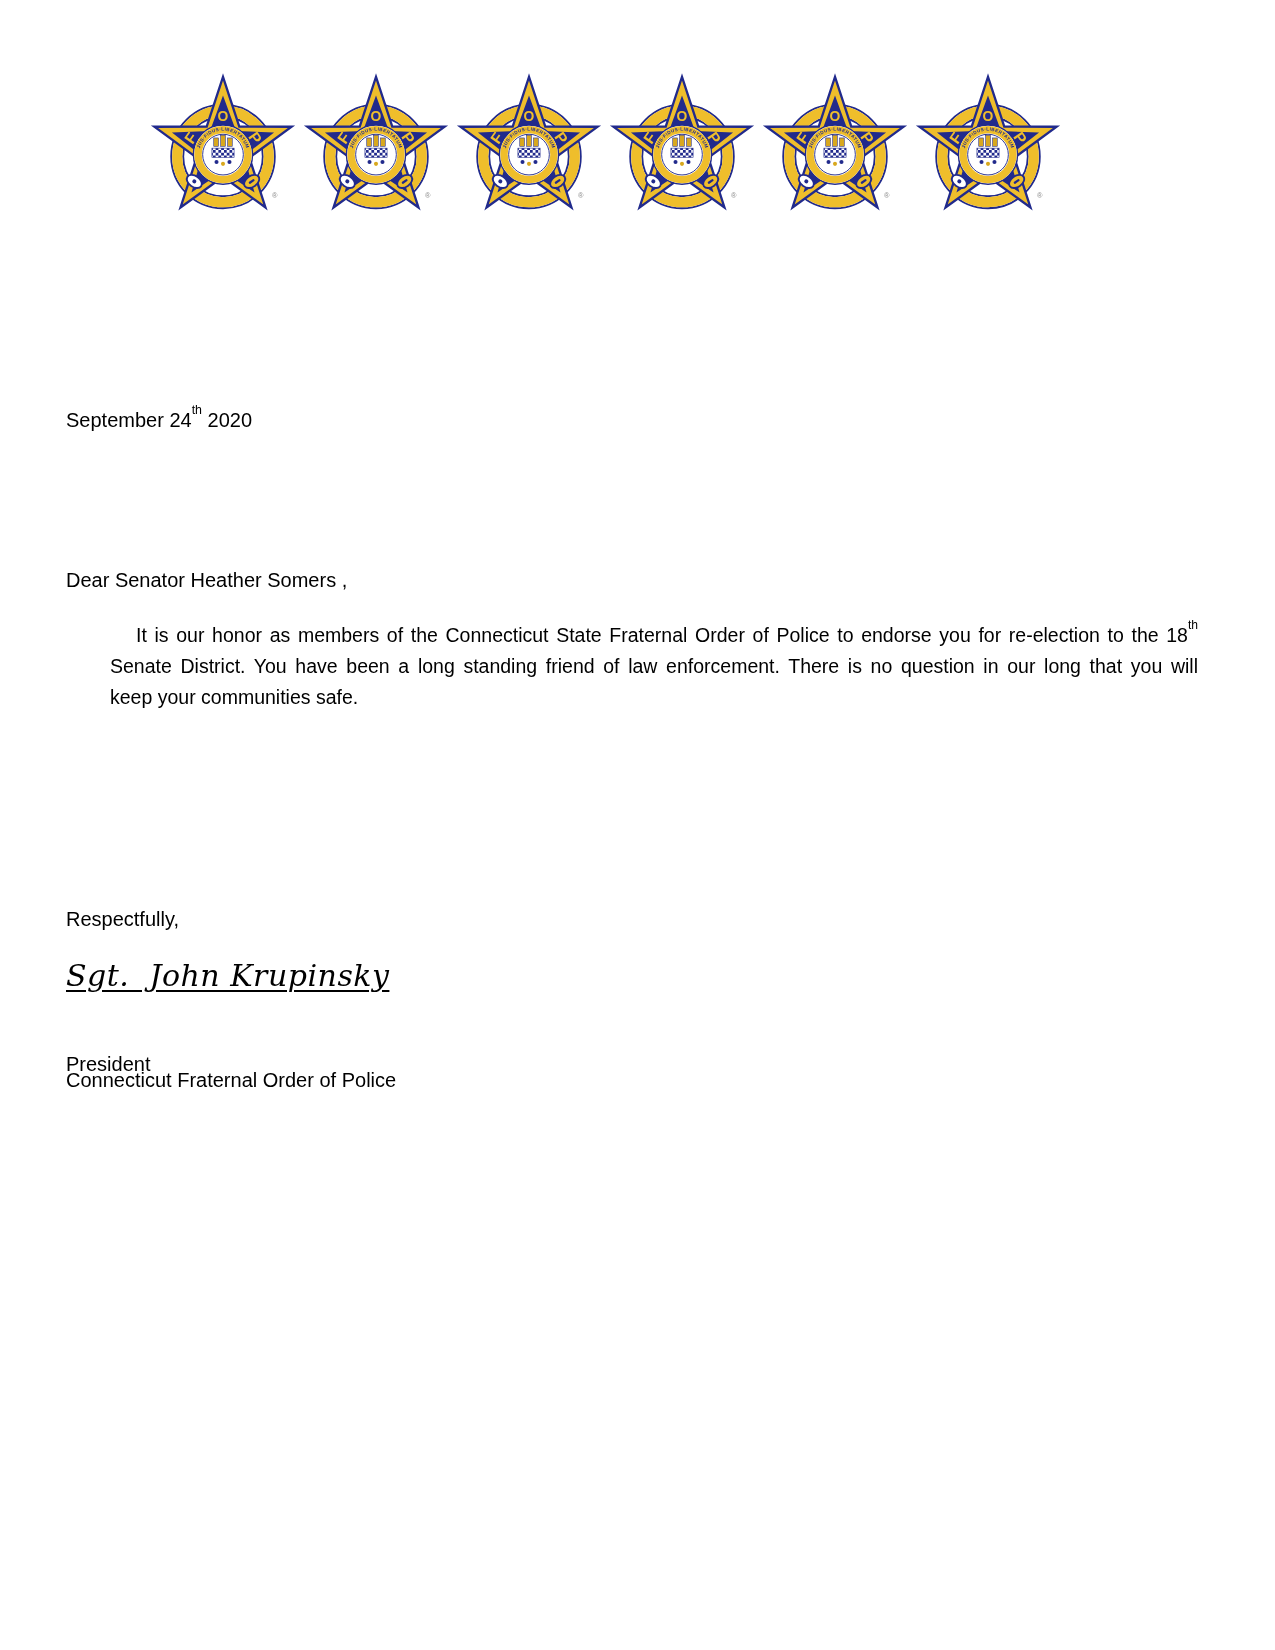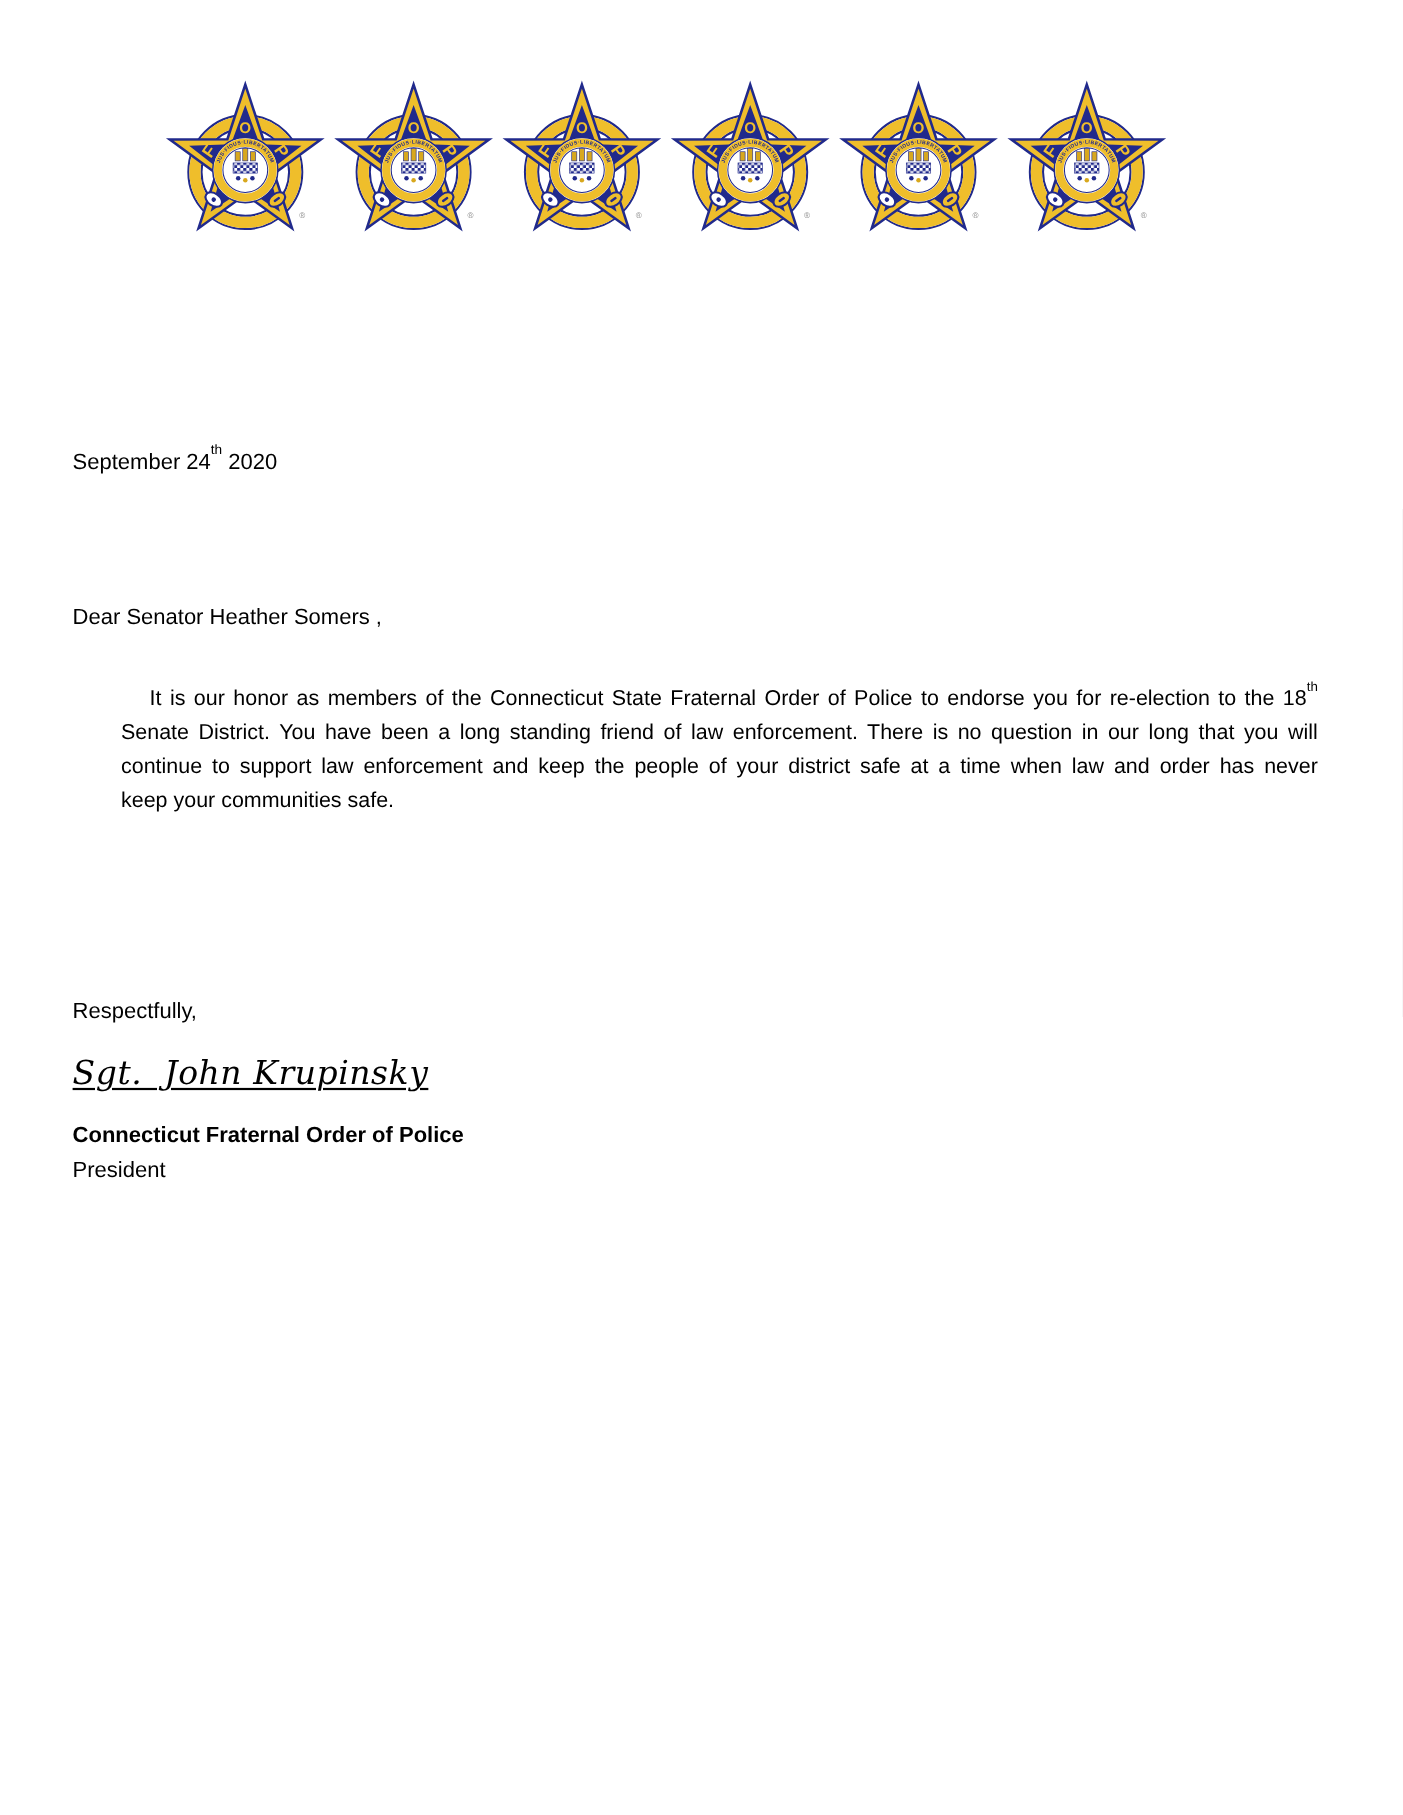--- a/index.html
+++ b/index.html
@@ -20,24 +20,24 @@
     position: absolute;
     top: 66px;
     left: 149px;
     display: flex;
     gap: 5px;
   }
   .fop-logo { width: 148px; height: 155px; display: block; }
 
   .line { position: absolute; left: 66px; font-size: 20px; line-height: 24px; }
   .date-line   { top: 408px; white-space: pre; }
-  .salutation  { top: 549px; }
+  .salutation  { top: 568px; }
   .closing     { top: 907px; }
   .signer-title{ top: 1052px; }
-  .org-line    { top: 1020px; font-weight: bold; }
+  .org-line    { top: 1068px; }
 
   .signature {
     position: absolute;
     left: 66px;
     top: 958px;
     font-family: "DejaVu Serif", serif;
     font-style: italic;
     font-size: 30px;
     letter-spacing: 0.5px;
     white-space: pre;
@@ -156,21 +156,20 @@
     </svg>
   </div>
 
   <div class="line date-line"><span>September 24</span><sup class="ord">th</sup><span> 2020</span></div>
 
   <div class="line salutation">Dear Senator Heather Somers ,</div>
 
   <div class="para">
     <div class="pline pline-first"><span>It is our honor as members of the Connecticut State Fraternal Order of Police to  endorse you  for re-election to the 18</span><sup class="ord">th</sup></div>
     <div class="pline">Senate  District.  You have been a long standing friend of law enforcement.   There is no question in our long that you will</div>
-    <div class="pline">continue to support law enforcement and keep the people of your district safe at a time when law and order has never</div>
     <div class="pline pline-last">keep your communities safe.</div>
   </div>
 
   <div class="line closing">Respectfully,</div>
   <div class="signature">Sgt.  John Krupinsky</div>
   <div class="line signer-title">President</div>
   <div class="line org-line">Connecticut Fraternal Order of Police</div>
 
 </div>
 

